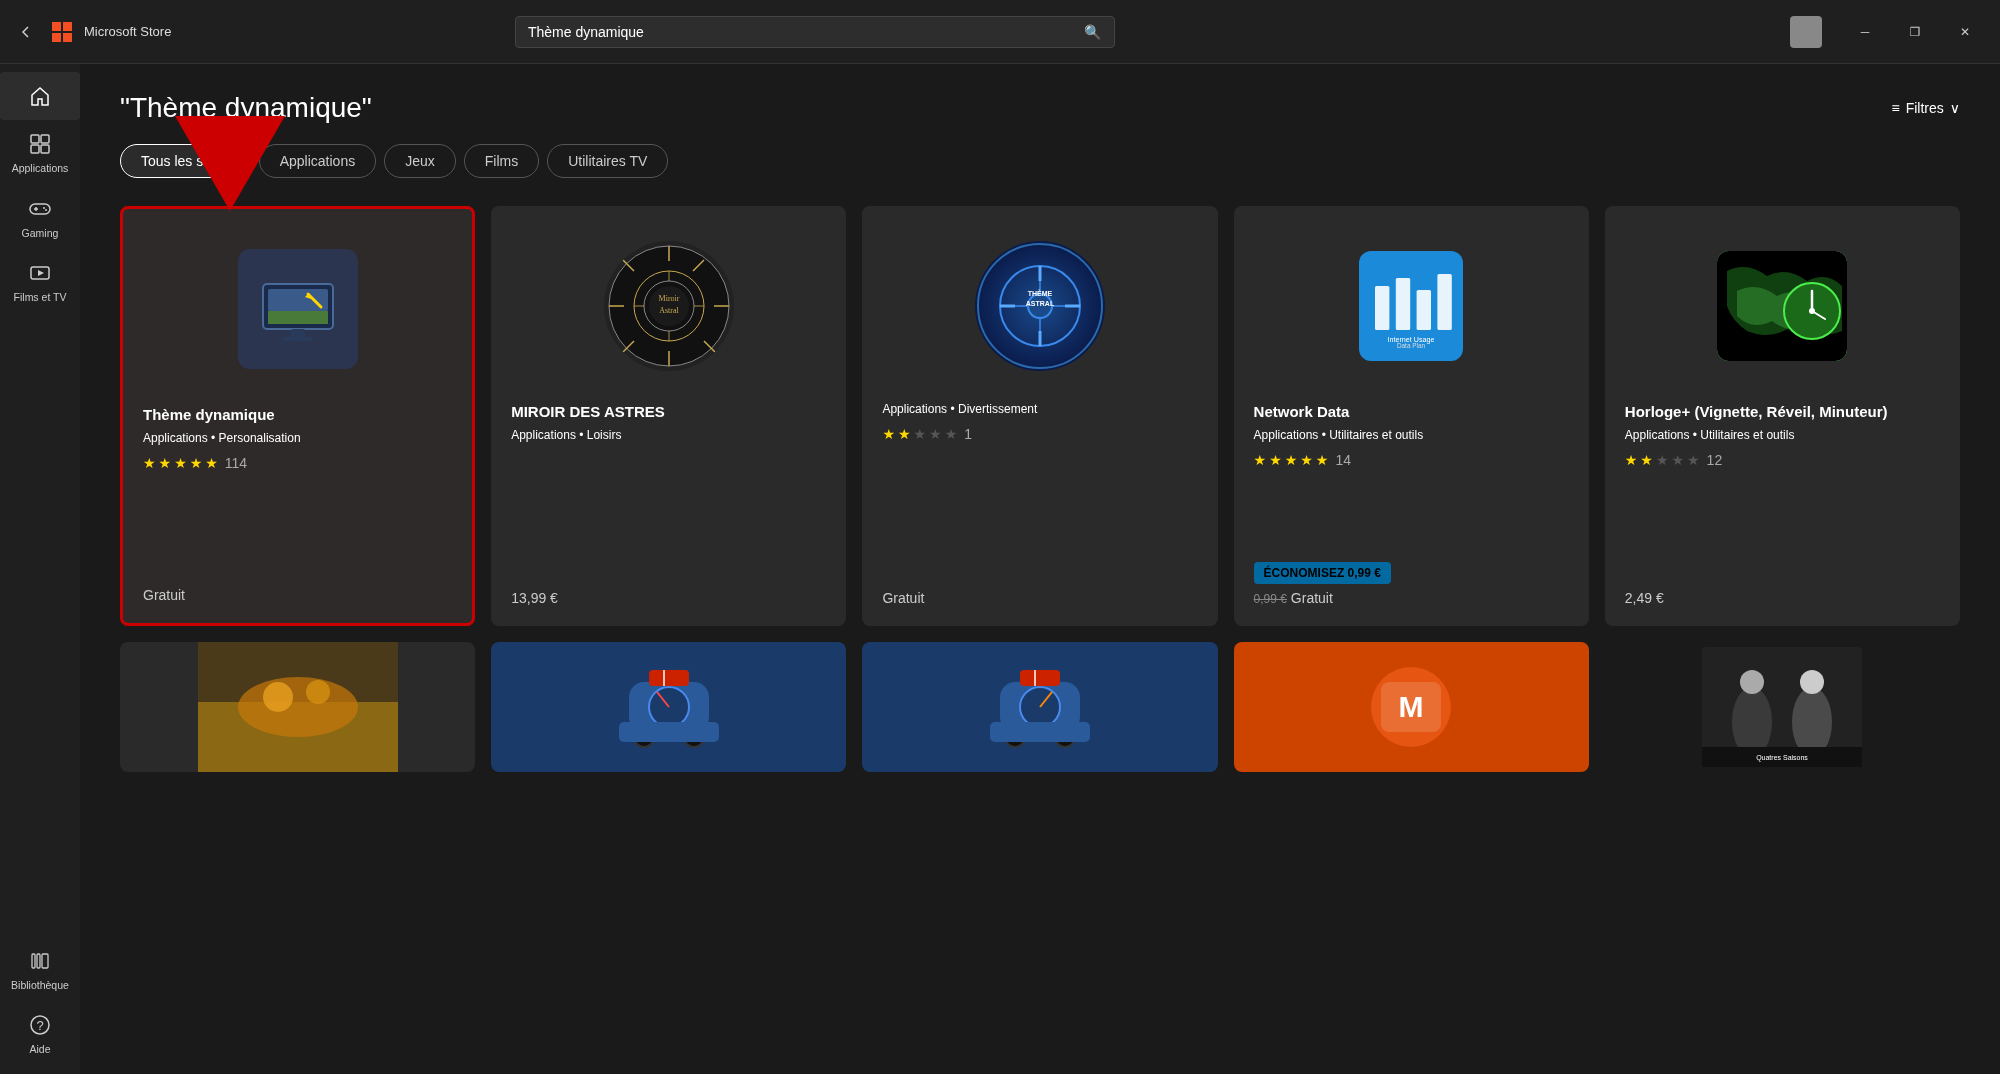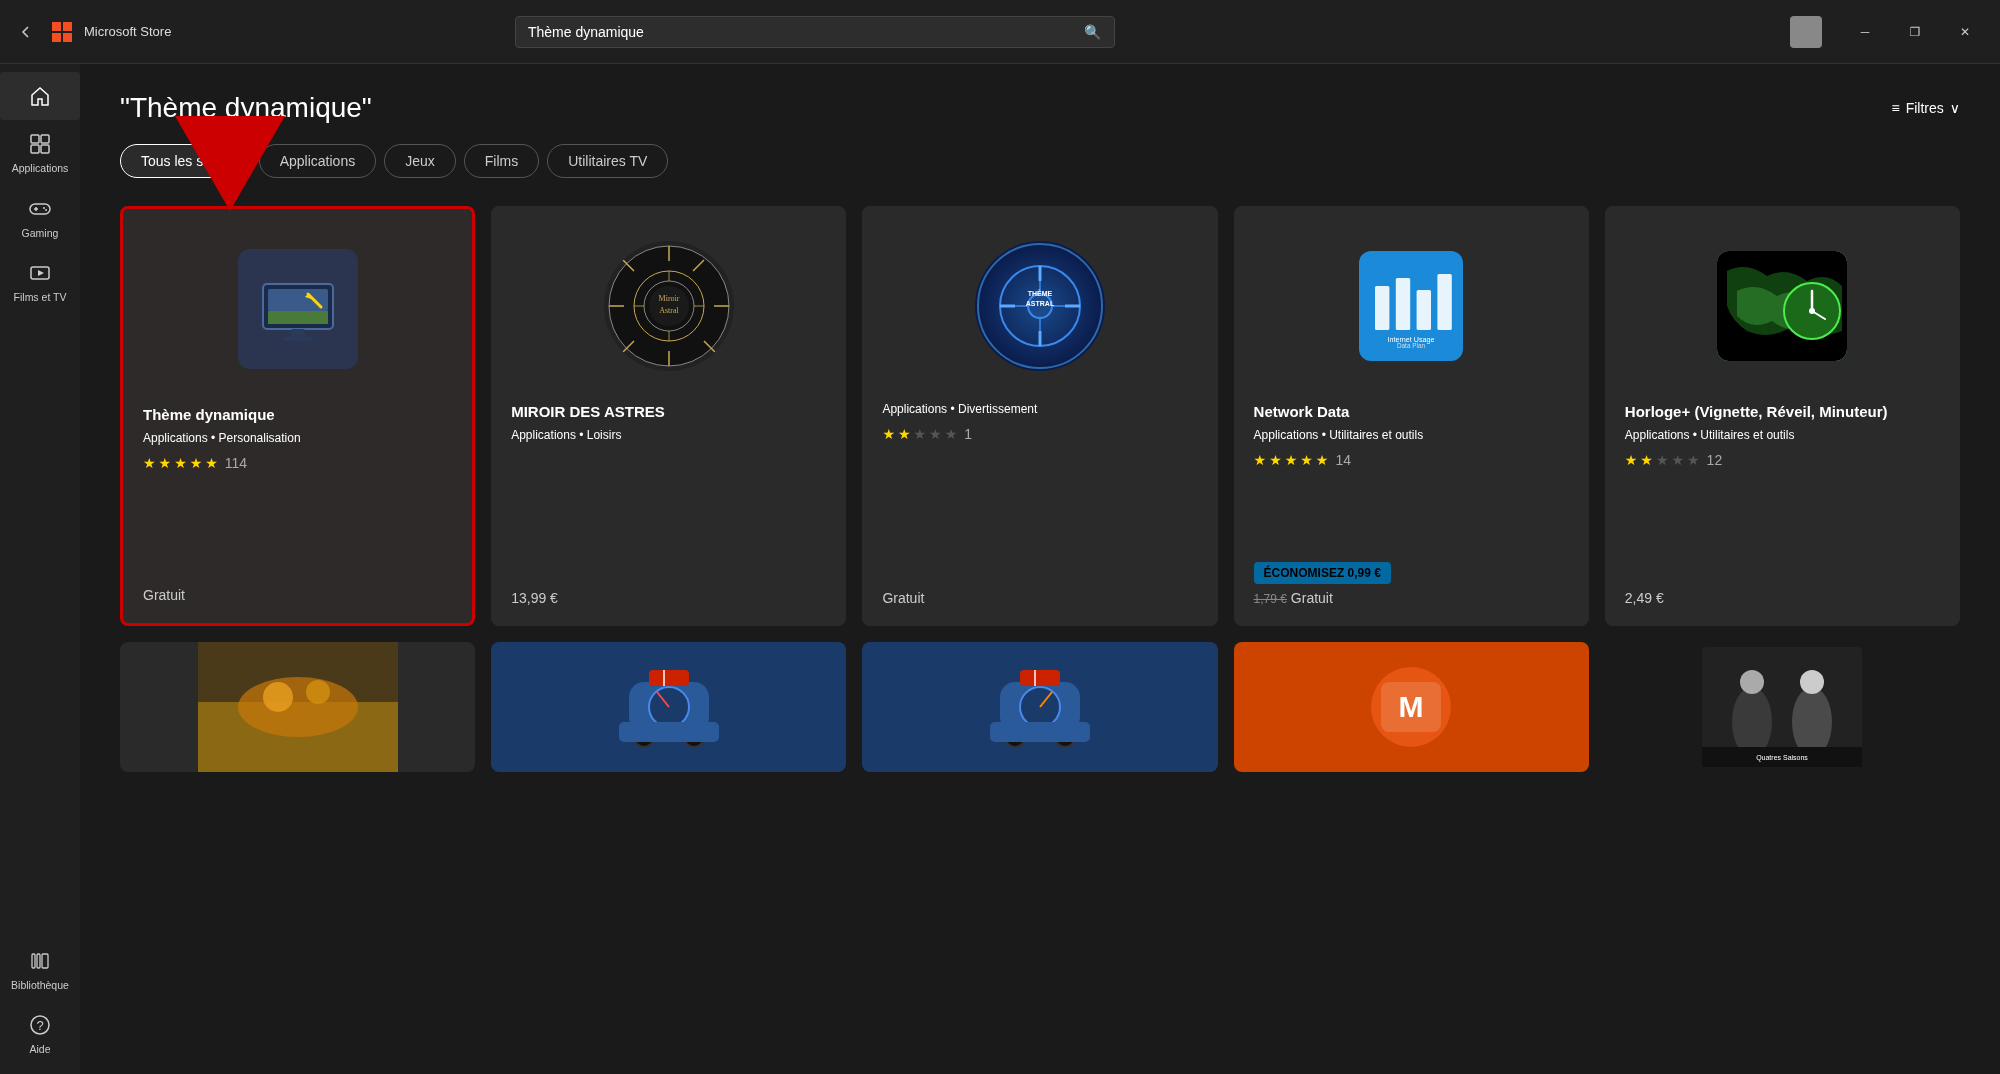--- a/index.html
+++ b/index.html
@@ -550,21 +550,21 @@
         <div class="app-stars">
           <span class="star-filled">★</span>
           <span class="star-filled">★</span>
           <span class="star-filled">★</span>
           <span class="star-filled">★</span>
           <span class="star-half">★</span>
           <span class="review-count">14</span>
         </div>
         <div class="app-price">
           <div class="save-badge">ÉCONOMISEZ 0,99 €</div>
-          <div><span class="price-strikethrough">1,79 €</span> Gratuit</div>
+          <div><span class="price-strikethrough">0,99 €</span> Gratuit</div>
         </div>
       </div>
 
       <div class="app-card">
         <div class="app-icon-area">
           <div class="app-icon-bg icon-horloge" style="background: linear-gradient(135deg, #2d8a2d, #4ab04a); border-radius:12px; width:130px; height:110px;">
             <svg width="130" height="110" viewBox="0 0 130 110">
 
               <rect x="0" y="0" width="130" height="110" rx="12" fill="linear-gradient(135deg,#2d8a2d,#4ab04a)"></rect>
 

